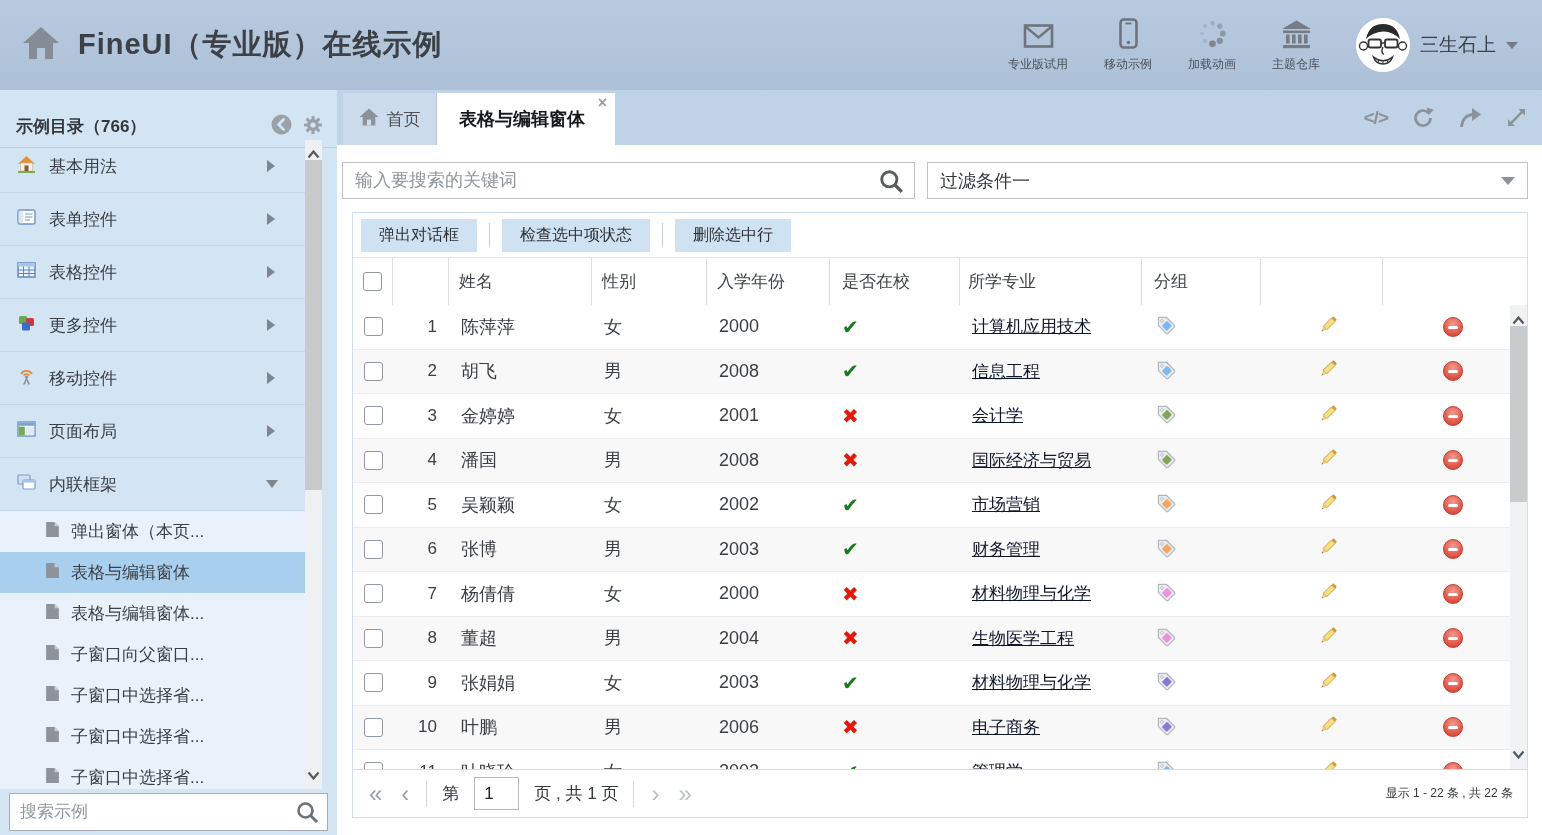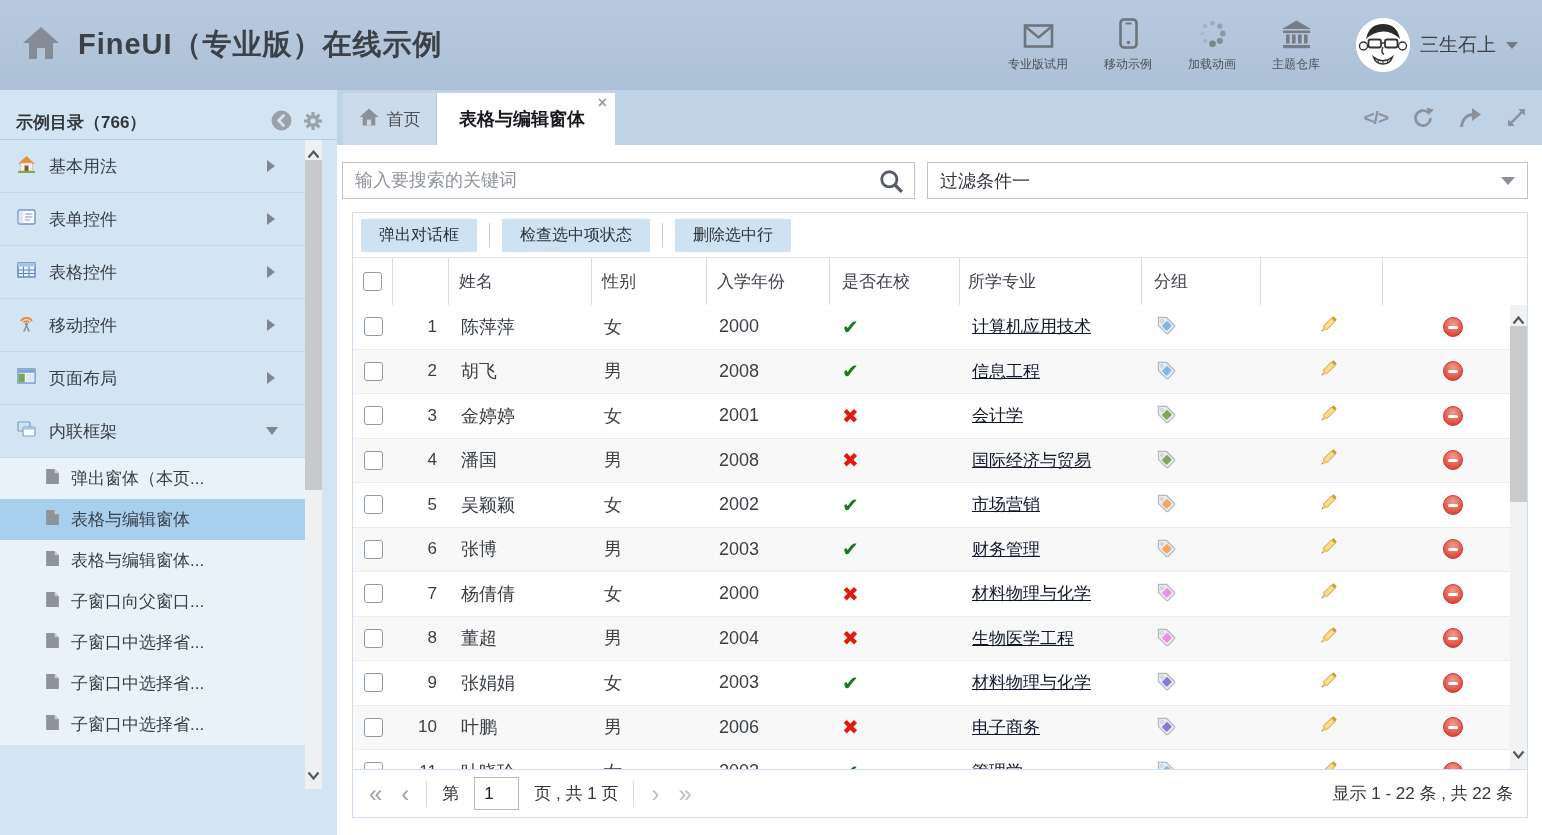--- a/index.html
+++ b/index.html
@@ -15,21 +15,21 @@
   .hnav{display:flex;flex-direction:column;align-items:center;gap:7px;cursor:pointer;}
   .hnav .hicon{height:32px;display:flex;align-items:flex-end;}
   .hlabel{font-size:12px;color:#4b5158;}
   .user{display:flex;align-items:center;gap:10px;cursor:pointer;}
   .avatar{width:54px;height:54px;border-radius:50%;background:#fff;overflow:hidden;flex:0 0 auto;}
   .uname{font-size:19px;color:#3b4046;}
   .caret-down{width:0;height:0;border-left:6px solid transparent;border-right:6px solid transparent;border-top:7px solid #747b84;}
 
   
   .sidebar{position:absolute;top:90px;left:0;width:337px;height:745px;background:#d3e4f3;}
-  .sb-head{height:50px;border-bottom:1px solid #b5cfe7;display:flex;align-items:center;justify-content:space-between;padding:16px 14px 0 16px;box-sizing:border-box;}
+  .sb-head{height:58px;border-bottom:1px solid #b5cfe7;display:flex;align-items:center;justify-content:space-between;padding:16px 14px 0 16px;box-sizing:border-box;}
   .sb-title{font-size:17px;font-weight:bold;color:#33373c;}
   .sb-hicons{display:flex;gap:11px;align-items:center;}
   .sb-scroll{position:absolute;top:50px;left:0;right:32px;bottom:46px;overflow:hidden;}
   .sb-group{height:53px;box-sizing:border-box;border-bottom:1px solid #c2d8ec;display:flex;align-items:center;padding-left:17px;gap:13px;position:relative;cursor:pointer;}
   .glabel{font-size:17px;color:#3a3f45;}
   .arrow-right{position:absolute;right:30px;width:0;height:0;border-top:6px solid transparent;border-bottom:6px solid transparent;border-left:8px solid #80868d;}
   .arrow-down{position:absolute;right:27px;width:0;height:0;border-left:6px solid transparent;border-right:6px solid transparent;border-top:8px solid #80868d;}
   .sb-subs{background:#e9f2fa;}
   .sb-sub{height:41px;display:flex;align-items:center;padding-left:45px;gap:11px;cursor:pointer;}
   .slabel{font-size:17px;color:#3a3f45;}
@@ -101,21 +101,21 @@
   .g-ch{position:absolute;left:2px;cursor:pointer;}
   .g-ch.up{top:6px;} .g-ch.down{bottom:6px;}
 
   .pager{position:absolute;left:0;right:0;bottom:0;height:48px;border-top:1px solid #cfdded;display:flex;align-items:center;justify-content:space-between;padding:0 14px 0 14px;box-sizing:border-box;background:#fff;}
   .pager-left{display:flex;align-items:center;gap:15px;}
   .pg-ico{font-size:24px;color:#9aa0a7;cursor:pointer;line-height:1;padding:0 2px;}
   .pg-ico.disabled{color:#b9c0c7;}
   .pg-sep{width:1px;height:26px;background:#d8d8d8;}
   .pg-text{font-size:17px;color:#33383d;}
   .pg-input{width:45px;height:33px;border:1px solid #b9b9b9;font-size:17px;color:#222;padding-left:9px;font-family:inherit;box-sizing:border-box;outline:none;}
-  .pg-info{font-size:17px;color:#34383d;}
+  .pg-info{font-size:12px;color:#34383d;}
 </style>
 </head>
 <body>
 
 <div class="app">
 
   <header class="topbar">
     <div class="hdr-left">
       <span>
         <svg width="38" height="34" viewBox="0 0 38 34">
@@ -251,20 +251,29 @@
               <line x1="1" y1="8" x2="18" y2="8" stroke="#5b84c4"></line>
               <line x1="1" y1="11.5" x2="18" y2="11.5" stroke="#5b84c4"></line>
               <line x1="6.5" y1="4.5" x2="6.5" y2="15" stroke="#5b84c4"></line>
               <line x1="12" y1="4.5" x2="12" y2="15" stroke="#5b84c4"></line>
             </svg></span>
         <span class="glabel">表格控件</span>
         <span class="arrow-right"></span>
       </div>
       <div class="sb-group">
         <span><svg width="19" height="18" viewBox="0 0 19 18">
+              <rect x="2" y="2" width="8" height="8" rx="1.5" fill="#6aa84f"></rect>
+              <rect x="9" y="4" width="8" height="8" rx="1.5" fill="#cc3b3b"></rect>
+              <rect x="5" y="8.5" width="8" height="8" rx="1.5" fill="#3d6bc9"></rect>
+            </svg></span>
+        <span class="glabel">更多控件</span>
+        <span class="arrow-right"></span>
+      </div>
+      <div class="sb-group">
+        <span><svg width="19" height="18" viewBox="0 0 19 18">
               <path d="M4 7 a6.5 6.5 0 0 1 11 0" fill="none" stroke="#e8883a" stroke-width="1.8"></path>
               <path d="M6.5 8.5 a3.8 3.8 0 0 1 6 0" fill="none" stroke="#e8883a" stroke-width="1.8"></path>
               <circle cx="9.5" cy="10" r="1.6" fill="#8a9096"></circle>
               <polygon points="9.5,10 6,17.5 8,17.5 9.5,13 11,17.5 13,17.5" fill="#8a9096"></polygon>
             </svg></span>
         <span class="glabel">移动控件</span>
         <span class="arrow-right"></span>
       </div>
       <div class="sb-group">
         <span><svg width="19" height="16" viewBox="0 0 19 16">
@@ -349,20 +358,29 @@
     <div class="sb-scrollbar">
       <span class="sb-ch up"><svg width="13" height="9" viewBox="0 0 13 9">
             <path d="M1.5 7.5 L6.5 1.5 L11.5 7.5" fill="none" stroke="#55595e" stroke-width="2.2"></path>
           </svg></span>
       <span class="sb-thumb"></span>
       <span class="sb-ch down"><svg width="13" height="9" viewBox="0 0 13 9">
             <path d="M1.5 1.5 L6.5 7.5 L11.5 1.5" fill="none" stroke="#55595e" stroke-width="2.2"></path>
           </svg></span>
     </div>
 
+    <div class="sb-search">
+      <div class="sb-search-box">
+        <input type="text" placeholder="搜索示例" style="">
+        <span class="sb-mag"><svg width="23" height="23" viewBox="0 0 23 23">
+              <circle cx="9.5" cy="9.5" r="7" fill="none" stroke="#6b7178" stroke-width="2.6"></circle>
+              <line x1="14.5" y1="14.5" x2="21" y2="21" stroke="#6b7178" stroke-width="3"></line>
+            </svg></span>
+      </div>
+    </div>
   </aside>
 
   <div class="main">
     <div class="tabstrip">
       <div class="tab-home">
         <span><svg width="20" height="18" viewBox="0 0 38 34">
               <polygon points="19,1 37,17 31,17 31,33 7,33 7,17 1,17" fill="#8a9199"></polygon>
               <rect x="15" y="22" width="8" height="11" fill="#cbdbeb"></rect>
             </svg></span>
         <span>首页</span>

